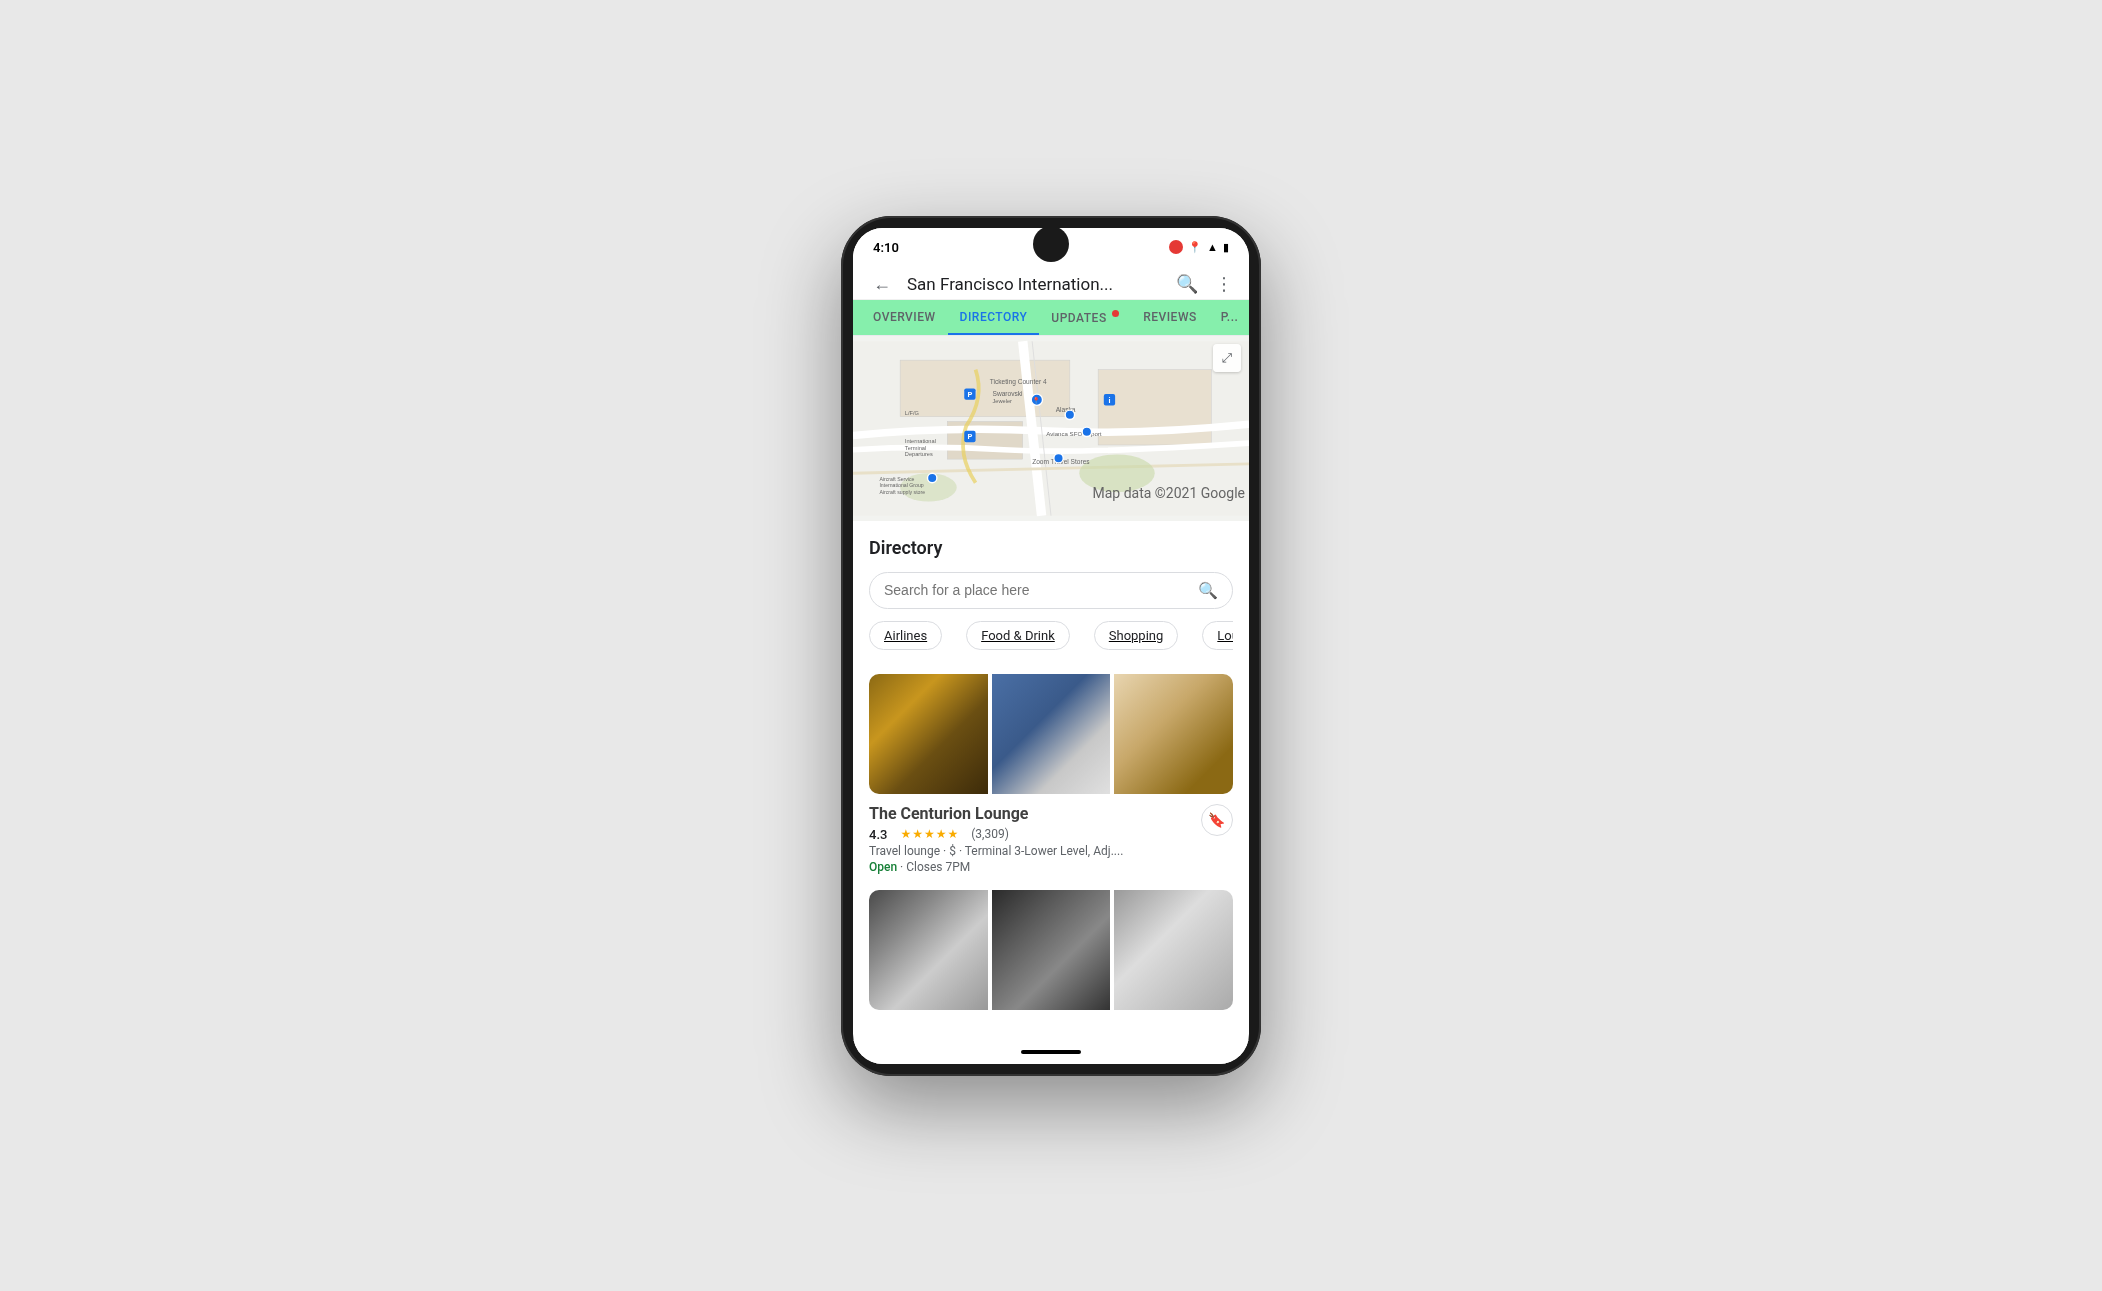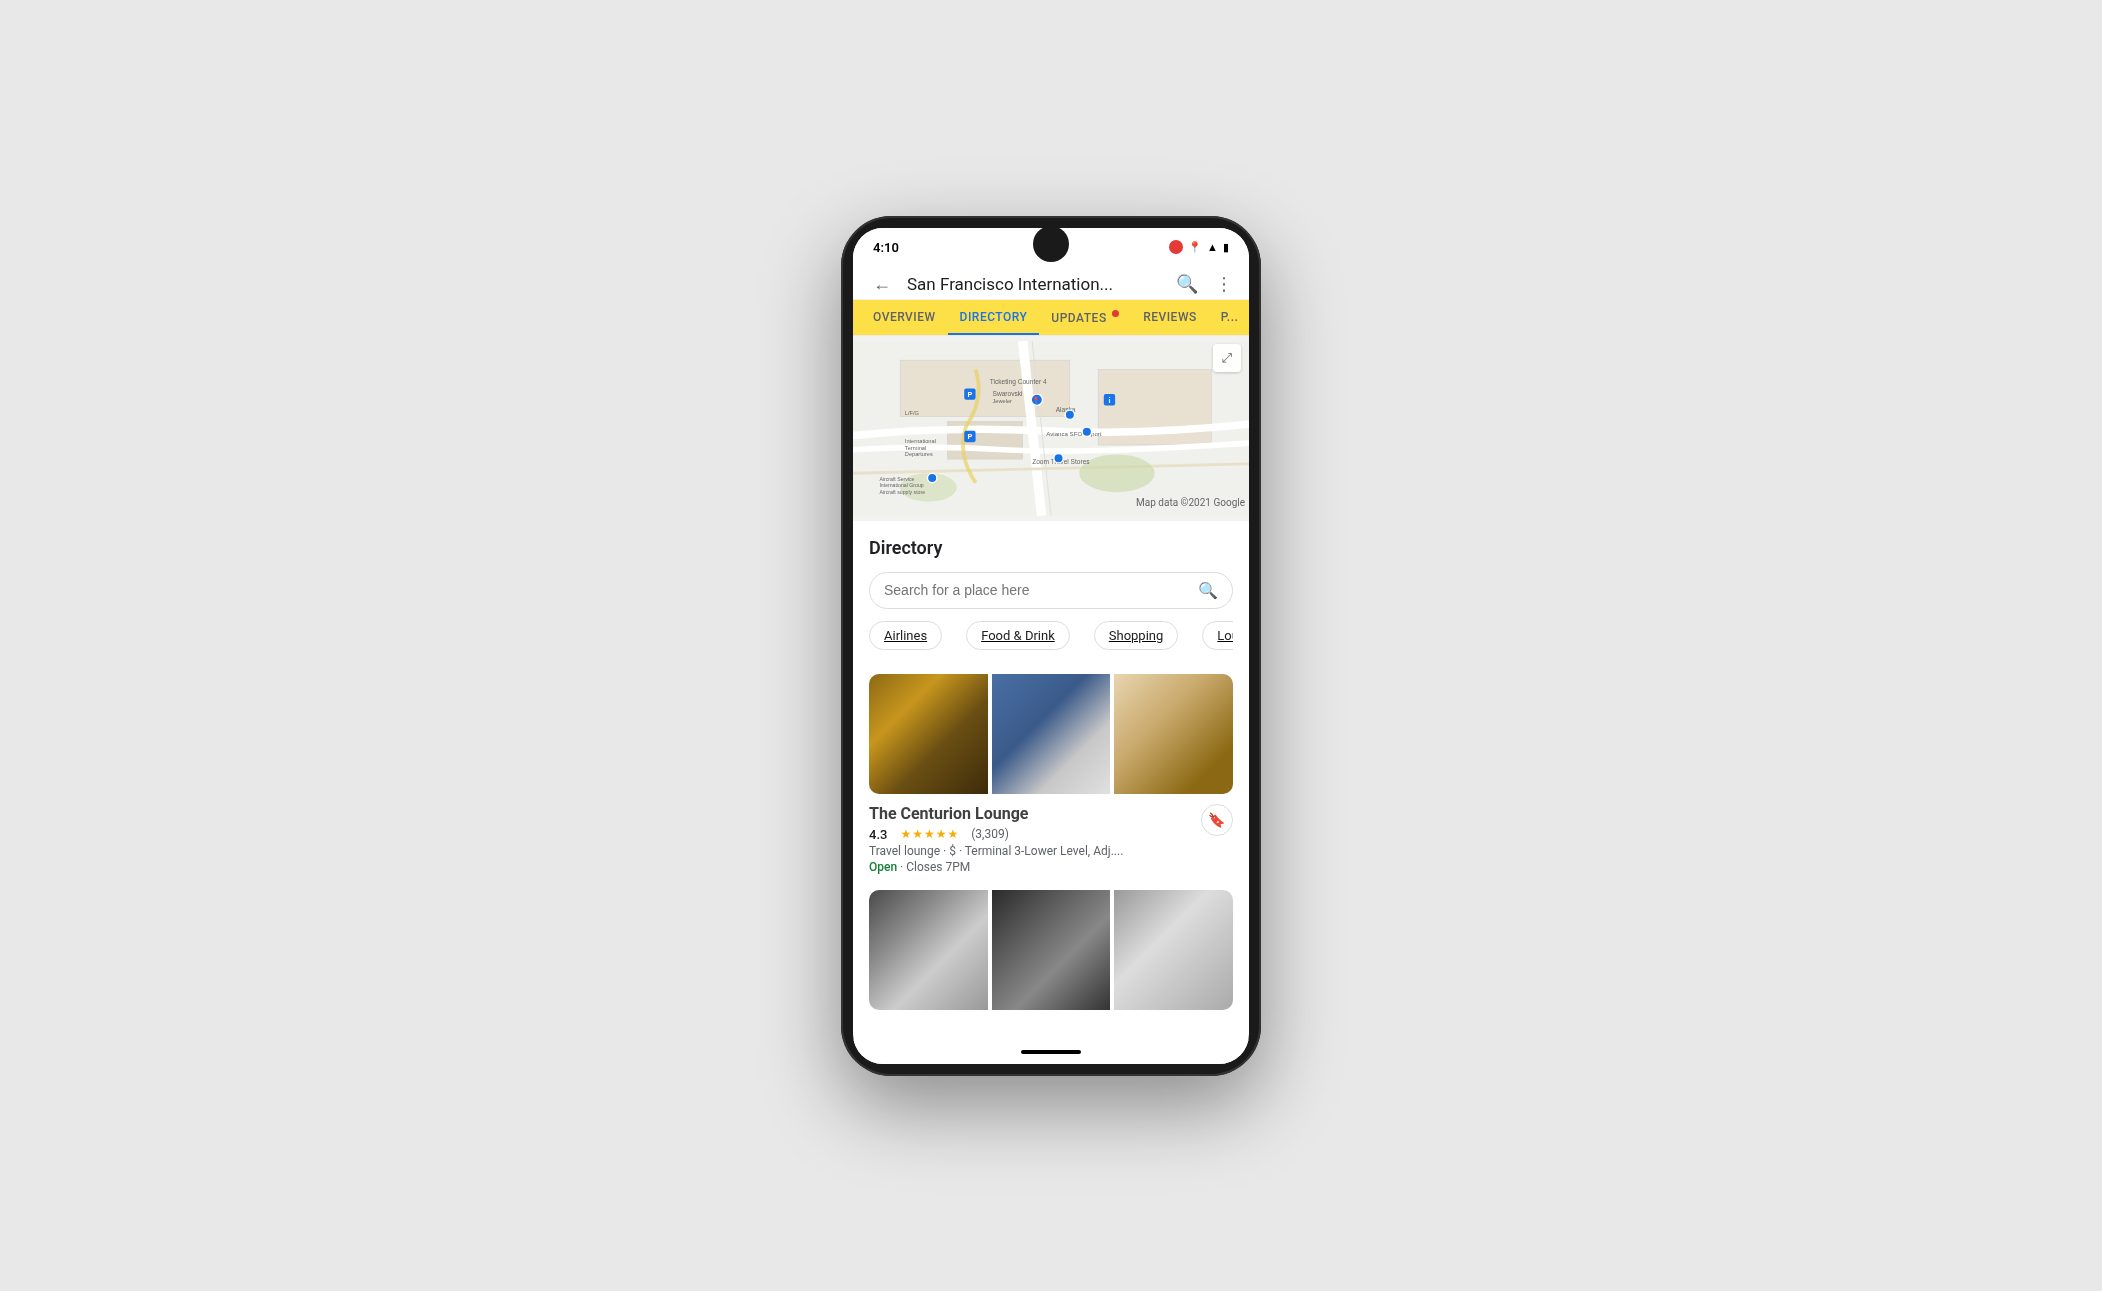--- a/index.html
+++ b/index.html
@@ -116,21 +116,21 @@
     }
 
     .app-bar-icon {
       color: #5f6368;
       font-size: 18px;
       cursor: pointer;
     }
 
     
     .tabs {
-      background: #fde047;
+      background: #86efac;
       display: flex;
       padding: 0 8px;
       flex-shrink: 0;
       border-bottom: 1px solid #e8eaed;
       overflow: hidden;
     }
 
     .tab {
       padding: 10px 12px;
       font-size: 12px;
@@ -208,23 +208,23 @@
       border-radius: 4px;
       display: flex;
       align-items: center;
       justify-content: center;
       cursor: pointer;
       box-shadow: 0 1px 3px rgba(0,0,0,0.2);
     }
 
     .map-credit {
       position: absolute;
-      bottom: 13px;
+      bottom: 20px;
       right: 4px;
-      font-size: 10px;
+      font-size: 14px;
       color: #666;
     }
 
     
     .directory-section {
       padding: 16px 16px 8px 16px;
     }
 
     .directory-title {
       font-size: 18px;

